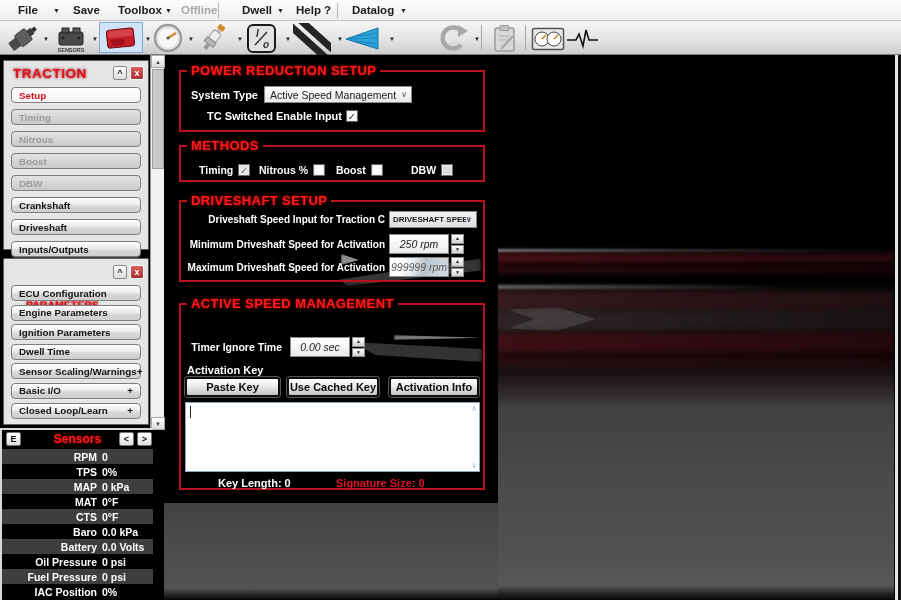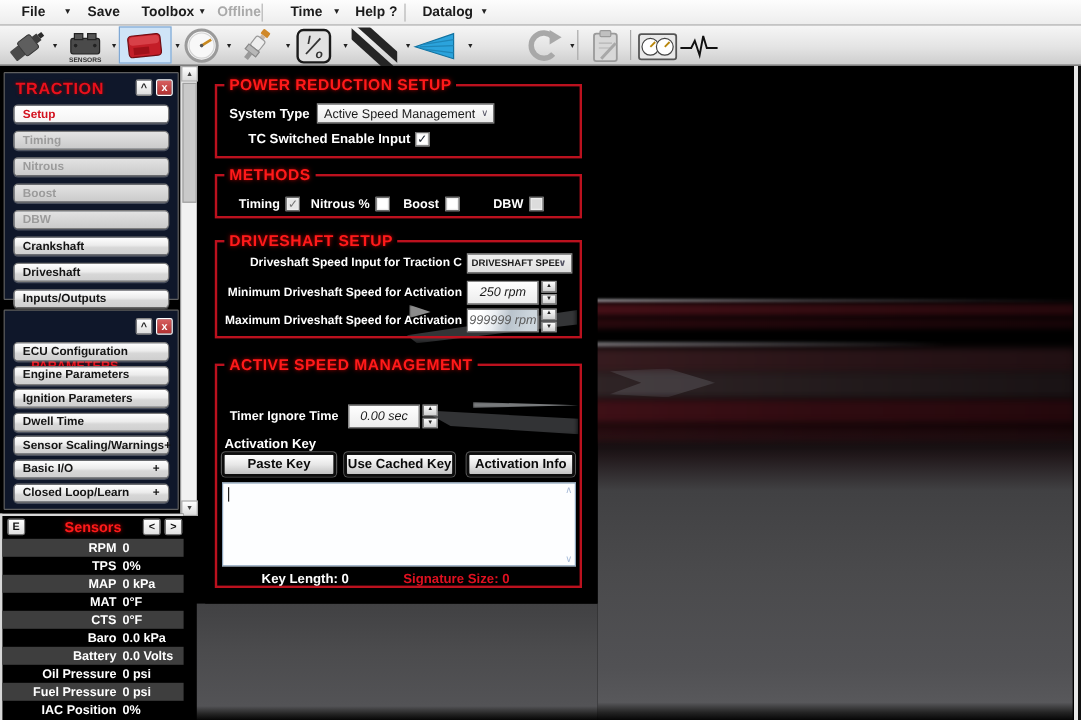--- a/index.html
+++ b/index.html
@@ -42,21 +42,21 @@
   .sL2 { left:490px; top:230px; width:300px; height:4px; background:linear-gradient(90deg, rgba(185,185,190,0.6), rgba(140,140,145,0.35) 55%, rgba(100,100,105,0)); filter:blur(1.5px); }
   .sR3 { left:488px; top:235px; width:408px; height:20px; background:linear-gradient(90deg, rgba(110,55,62,0.5), rgba(98,48,56,0.42) 50%, rgba(85,40,48,0.38)); filter:blur(3px); }
   .sR4 { left:488px; top:255px; width:408px; height:22px; background:linear-gradient(90deg, rgba(125,95,100,0.38), rgba(105,80,85,0.32) 55%, rgba(90,65,72,0.28)); filter:blur(3px); }
   .sR5 { left:488px; top:278px; width:408px; height:19px; background:linear-gradient(90deg, rgba(125,32,45,0.5), rgba(108,26,38,0.45) 45%, rgba(88,20,30,0.4)); filter:blur(2.5px); }
   .sR6 { left:488px; top:297px; width:408px; height:16px; background:linear-gradient(90deg, rgba(100,28,38,0.35), rgba(85,22,32,0.3) 55%, rgba(72,18,26,0.28)); filter:blur(3px); }
   .arrowhead { left:508px; top:252px; width:88px; height:24px; background:rgba(115,115,120,0.32);
     clip-path:polygon(0 10%, 55% 0, 100% 50%, 55% 100%, 0 90%, 30% 50%); filter:blur(2.5px); }
   .right-edge { position:absolute; left:894px; top:0; width:7px; height:545px; background:linear-gradient(90deg,#000 0 1px,#e8e8e8 1px 4px,#111 4px); }
 
   
-  .panel { position:absolute; background:#0f172a; border:1px solid #5f5f5f; border-radius:1px;text-decoration:underline; }
+  .panel { position:absolute; background:#e5e5e5; border:1px solid #5f5f5f; border-radius:1px;text-decoration:underline; }
   .ptitle { position:absolute; font-weight:bold; color:#e8101c; text-shadow:0 0 3px #7a0000; }
   .pbtns { position:absolute; display:flex; flex-direction:column; }
   .sbtn { height:16px; border-radius:4px; border:1px solid #7d7d7d;
     background:linear-gradient(180deg,#ffffff 0%,#ececec 45%,#d7d7d7 60%,#cfcfcf 100%);
     box-shadow:0 1px 0 rgba(255,255,255,0.25);
     font-size:9.8px; font-weight:bold; color:#141414; display:flex; align-items:center; padding:0 7px; white-space:nowrap; }
   .sbtn.disabled { background:linear-gradient(180deg,#e3e3e3,#cacaca); color:#9b9b9b; }
   .sbtn.selected { background:linear-gradient(180deg,#ffffff,#f4f4f4); color:#d31320; }
   .sbtn .plus { margin-left:auto; }
   .winbtn { position:absolute; width:14px; height:14px; border-radius:2px; font-size:9px; font-weight:bold;
@@ -160,21 +160,21 @@
       </div>
     <div class="mi" style="left:118px">
         <span>Toolbox</span>
       </div>
     <span class="caret mcaret" style="left:165px">▼</span>
     <div class="mi" style="left:181px; color:#a9a9a9">
         <span>Offline</span>
       </div>
     <div class="msep" style="left:218px"></div>
     <div class="mi" style="left:242px">
-        <span>Time</span>
+        <span>Dwell</span>
       </div>
     <span class="caret mcaret" style="left:277px">▼</span>
     <div class="mi" style="left:296px">
         <span>Help ?</span>
       </div>
     <div class="msep" style="left:337px"></div>
     <div class="mi" style="left:352px">
         <span>Datalog</span>
       </div>
     <span class="caret mcaret" style="left:400px">▼</span>

